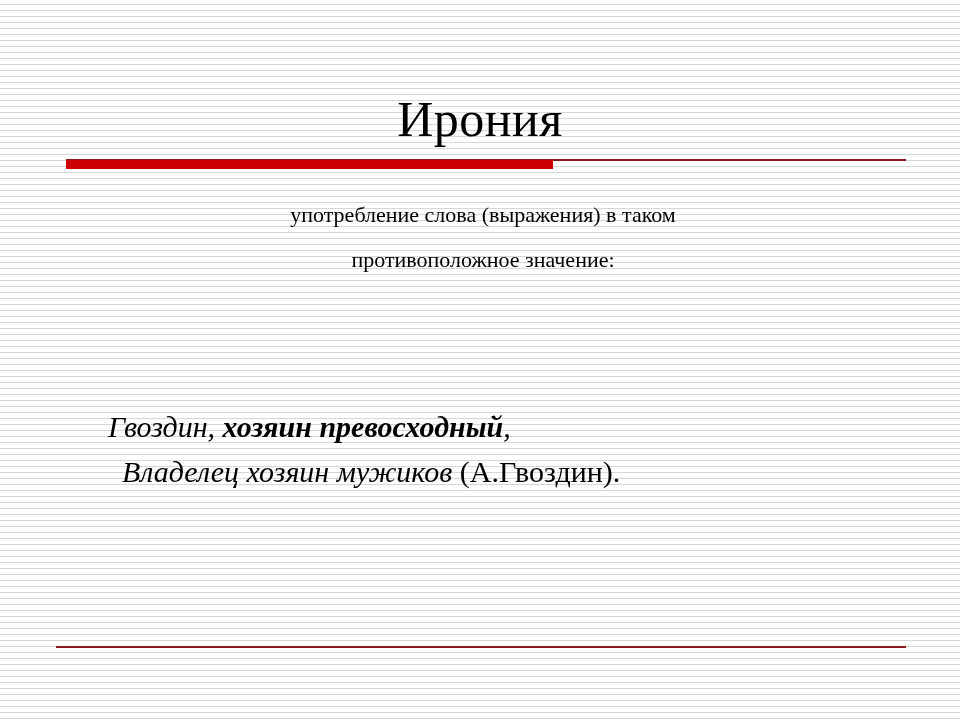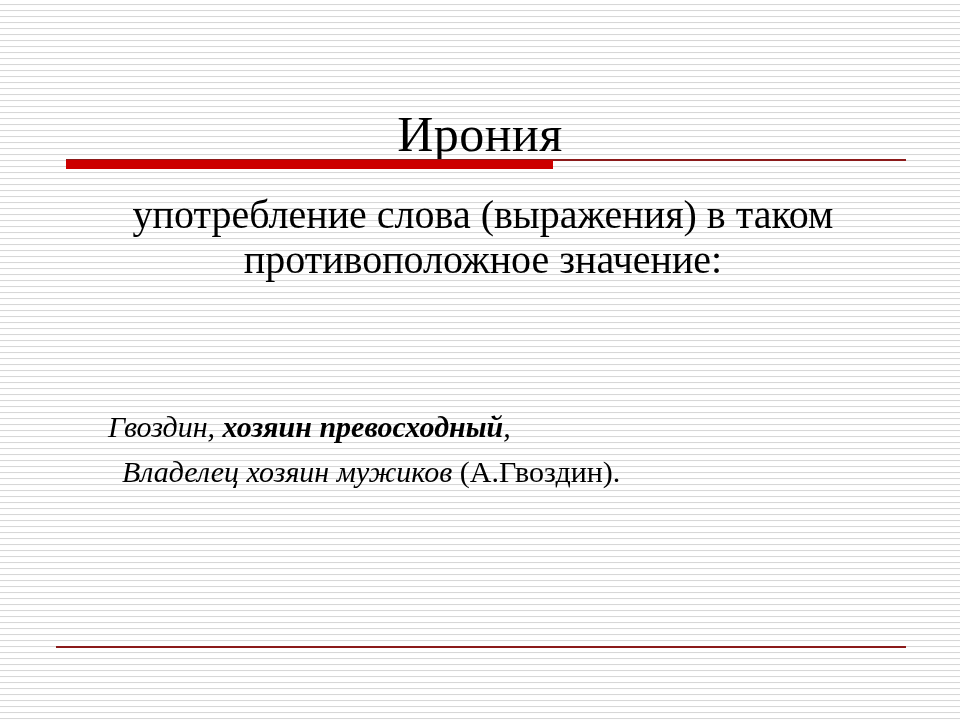--- a/index.html
+++ b/index.html
@@ -40,21 +40,21 @@
     text-align: center;
   }
   #slide-title {
     display: inline-block;
     font-family: "Liberation Serif", "DejaVu Serif", serif;
     font-size: 50px;
     font-weight: normal;
     line-height: 1.05;
     color: #000000;
     letter-spacing: 0.5px;
-    margin: 16px;
+    margin: 1px;
     white-space: nowrap;
   }
 
   
   #title-divider {
     position: absolute;
     left: 66px;
     top: 158px;
     width: 840px;
     height: 12px;
@@ -79,21 +79,21 @@
   
   #definition-block {
     position: absolute;
     left: 100px;
     top: 192px;
     width: 766px;
     text-align: center;
   }
   .def-line {
     font-family: "Liberation Serif", "DejaVu Serif", serif;
-    font-size: 40px;
+    font-size: 22px;
     line-height: 45px;
     color: #000000;
     white-space: nowrap;
   }
 
   
   #quote-block {
     position: absolute;
     left: 108px;
     top: 404px;

